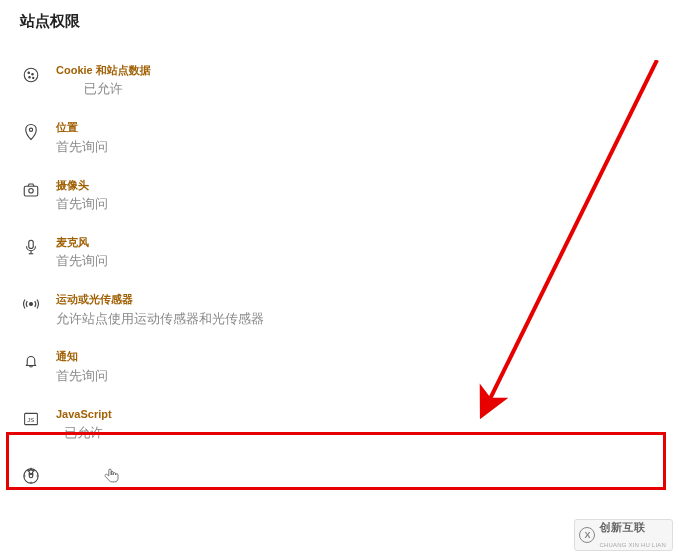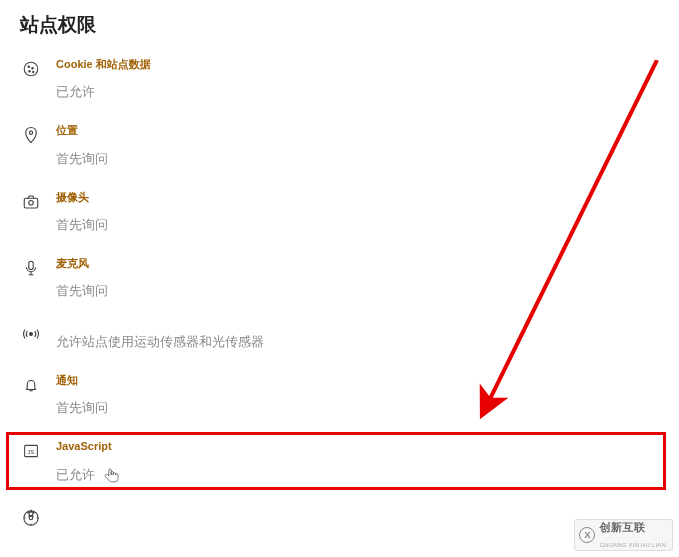--- a/index.html
+++ b/index.html
@@ -7,24 +7,24 @@
       font-family: "Microsoft YaHei", "Segoe UI", sans-serif;
       background: #fff;
       color: #333;
       width: 679px;
       height: 557px;
       position: relative;
       overflow: hidden;
     }
     .container { padding: 12px 0 0 20px; }
     .section-title {
-      font-size: 19px;
+      font-size: 15px;
       font-weight: 700;
       color: #222;
-      margin-bottom: 11px;
+      margin-bottom: 24px;
       padding-left: 0;
     }
     .perm-item {
       display: flex;
       align-items: flex-start;
       padding: 8px 0 14px 0;
     }
     .perm-icon {
       width: 22px;
       height: 22px;
@@ -39,22 +39,23 @@
     .perm-text { margin-left: 14px; }
     .perm-label {
       font-size: 11px;
       font-weight: 700;
       color: #a16207;
       line-height: 1.4;
     }
     .perm-sub {
       font-size: 13px;
       color: #8a8a8a;
-      margin-top: 12px;
+      margin-top: 3px;
       line-height: 1.3;
+      text-align: center;
     }
     .highlight-box {
       position: absolute;
       border: 3px solid #e60000;
       left: 6px;
       top: 432px;
       width: 660px;
       height: 58px;
       z-index: 10;
       pointer-events: none;
@@ -168,20 +169,21 @@
     <div class="perm-icon">
       <svg viewBox="0 0 24 24" fill="none" stroke="currentColor" stroke-width="1.5">
         <circle cx="12" cy="12" r="2" fill="currentColor"></circle>
         <path d="M7 8 a7 7 0 0 0 0 8"></path>
         <path d="M17 8 a7 7 0 0 1 0 8"></path>
         <path d="M4 6 a11 11 0 0 0 0 12"></path>
         <path d="M20 6 a11 11 0 0 1 0 12"></path>
       </svg>
     </div>
     <div class="perm-text">
+      <div class="perm-label">运动或光传感器</div>
       <div class="perm-sub">允许站点使用运动传感器和光传感器</div>
     </div>
   </div>
 
   <div class="perm-item">
     <div class="perm-icon">
       <svg viewBox="0 0 24 24" fill="none" stroke="currentColor" stroke-width="1.5">
         <path d="M6 18 h12 l-1-2 V11 a5 5 0 0 0 -10 0 v5 z"></path>
         <path d="M10 18 a2 2 0 0 0 4 0"></path>
       </svg>

